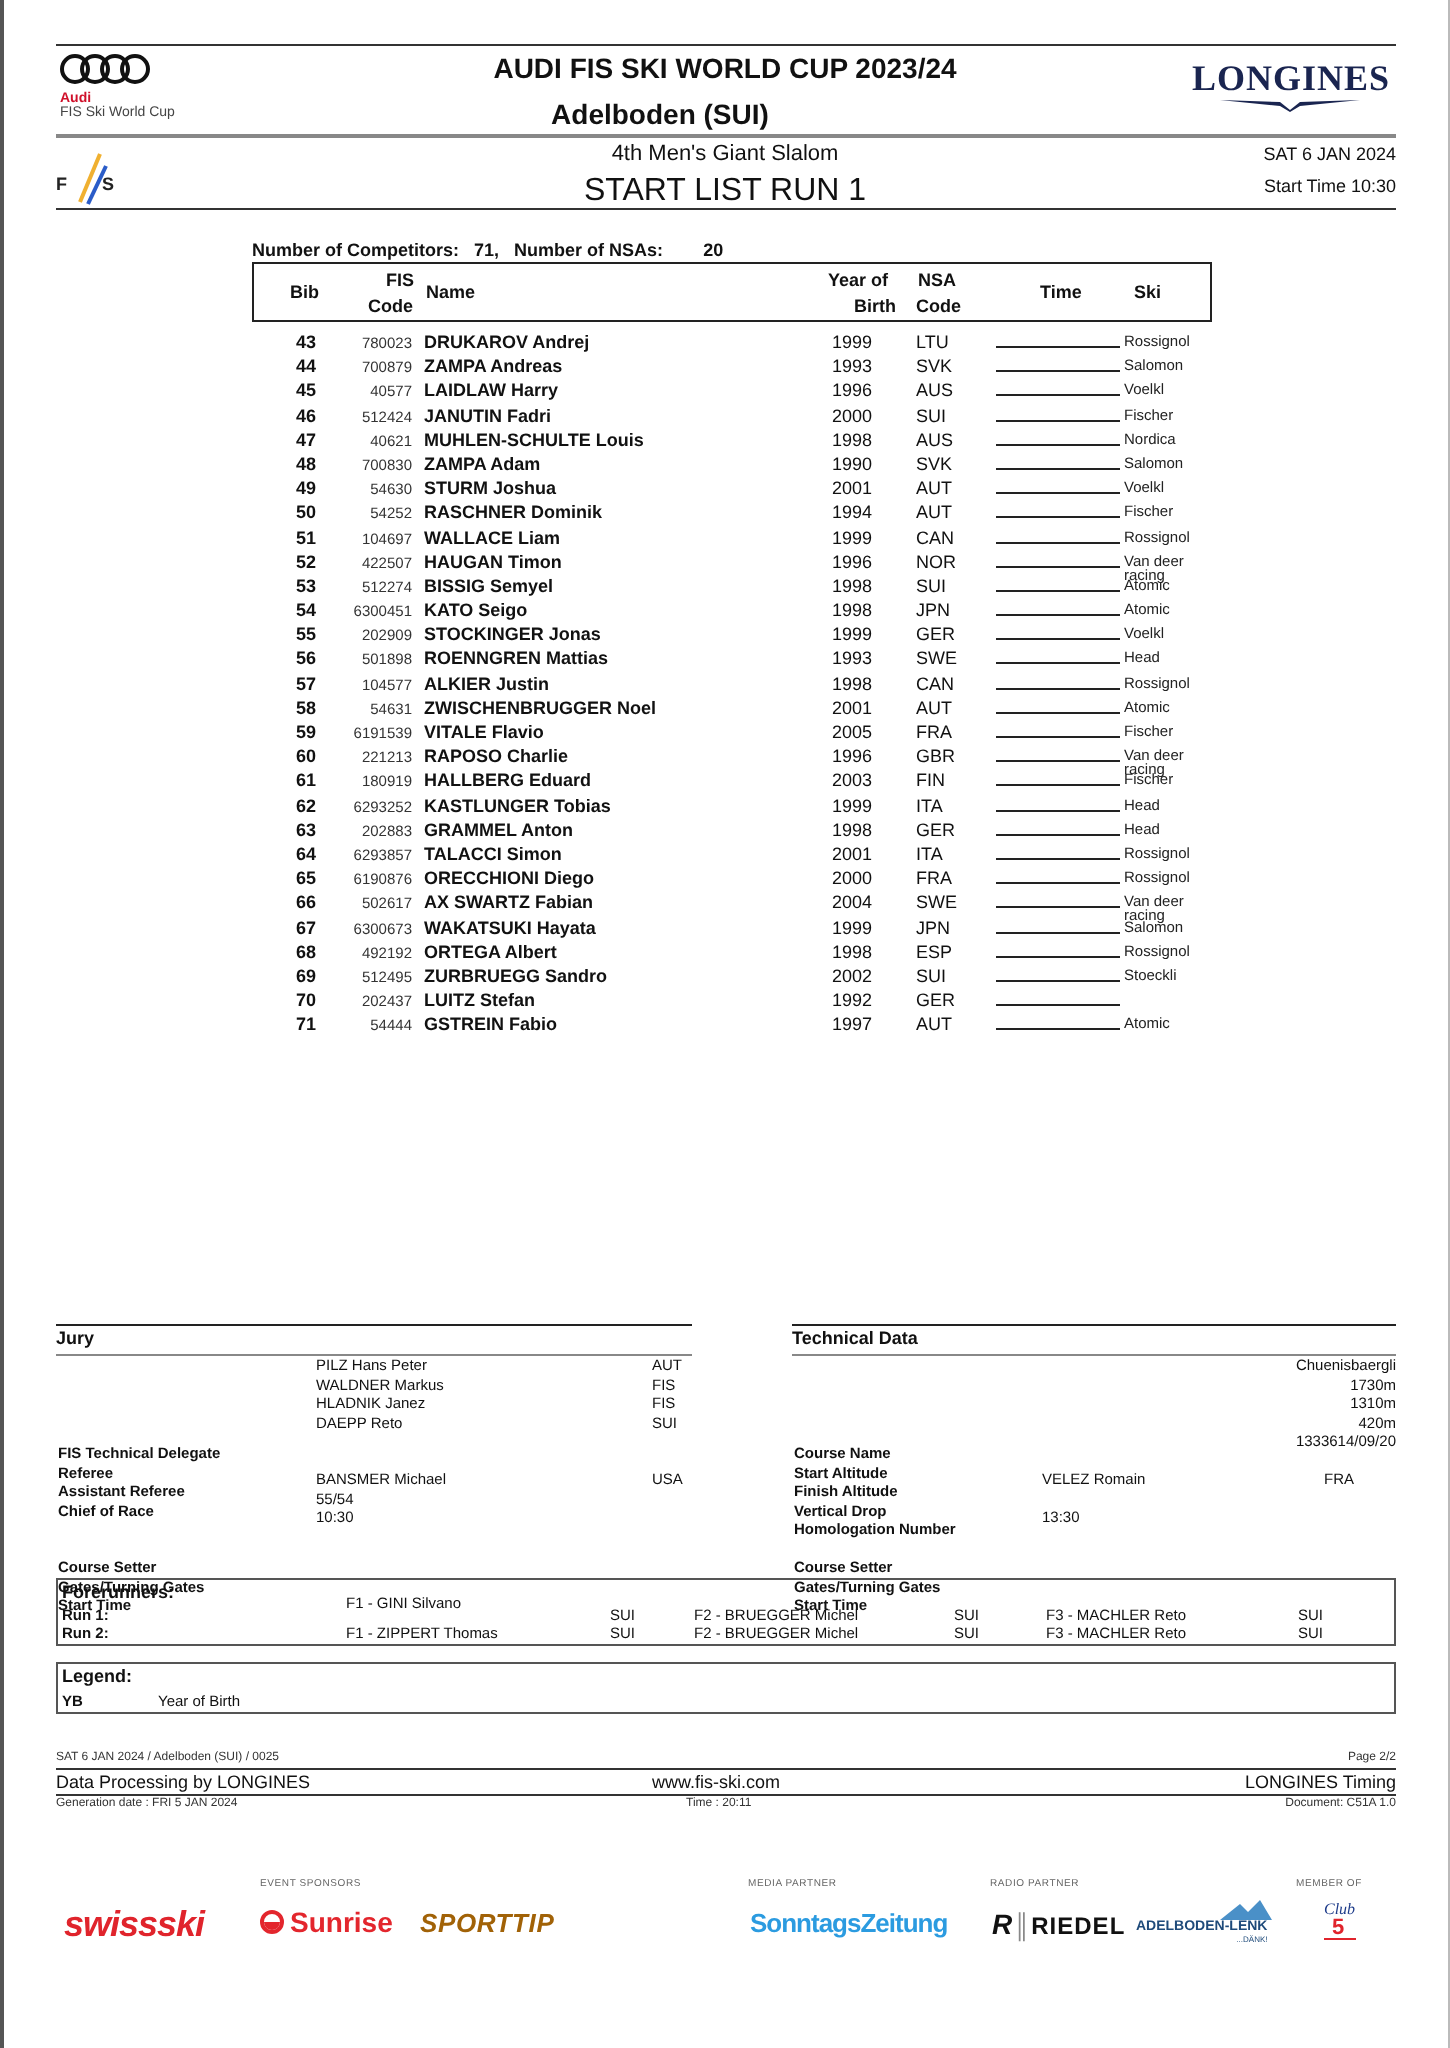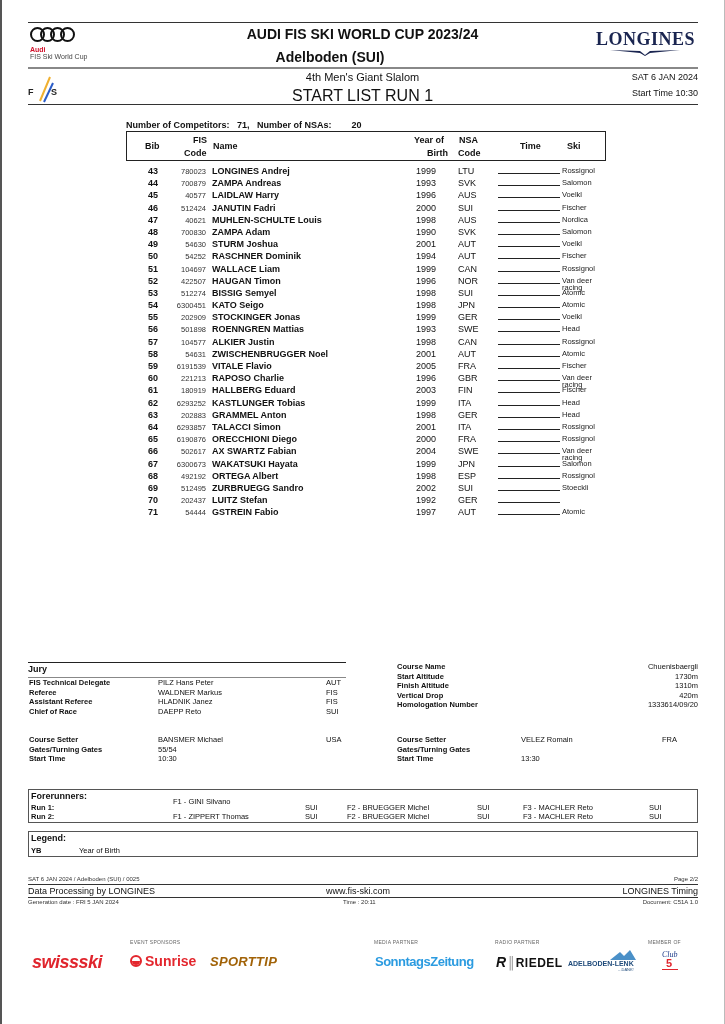--- a/index.html
+++ b/index.html
@@ -49,21 +49,21 @@
   .c-yob { left: 280px; width: 30px; text-align: right; }
   .c-nsa { left: 332px; }
   .c-time { left: 372px; width: 62px; height: 8px; border-bottom: 1px solid #222; }
   .c-ski { left: 436px; font-size: 7.5px; color: #222; top: 1px !important; line-height: 7px; }
 
   
   .sec { position: absolute; font-size: 7.5px; }
   .sec-title { font-size: 9px; font-weight: bold; border-top: 1px solid #222; border-bottom: 1.5px solid #888; padding: 1px 0 0 0; height: 16px; }
   .sec-row { position: relative; height: 9.5px; }
   .sec-row span { position: absolute; top: 0; white-space: nowrap; }
-  .lbl { font-weight: bold; left: 1px; }
+  .lbl { font-weight: bold; left: 1px; margin-top: 44px; }
 
   .jury { left: 28px; top: 662px; width: 318px; }
   .jury .v1 { left: 130px; } .jury .v2 { left: 298px; }
   .tech { left: 396px; top: 662px; width: 302px; }
   .tech .vr { right: 0; }
   .run1 { left: 28px; top: 735px; width: 318px; }
   .run1 .v1 { left: 130px; } .run1 .v2 { left: 298px; }
   .run2 { left: 396px; top: 735px; width: 302px; }
   .run2 .v1 { left: 125px; } .run2 .v2 { left: 266px; }
 
@@ -140,21 +140,21 @@
   <div class="th-nsa1">NSA</div>
   <div class="th-nsa2">Code</div>
   <div class="th-time">Time</div>
   <div class="th-ski">Ski</div>
 </div>
 
 <div class="rows" id="rows">
     <div class="row">
     <span class="c-bib">43</span>
     <span class="c-fis">780023</span>
-    <span class="c-name">LONGINES Andrej</span>
+    <span class="c-name">DRUKAROV Andrej</span>
     <span class="c-yob">1999</span>
     <span class="c-nsa">LTU</span>
     <span class="c-time"></span>
     <span class="c-ski">Rossignol</span>
   </div>
     <div class="row">
     <span class="c-bib">44</span>
     <span class="c-fis">700879</span>
     <span class="c-name">ZAMPA Andreas</span>
     <span class="c-yob">1993</span>
@@ -425,20 +425,21 @@
       <span class="v2">FIS</span>
     </div>
   <div class="sec-row">
       <span class="lbl">Chief of Race</span>
       <span class="v1">DAEPP Reto</span>
       <span class="v2">SUI</span>
     </div>
 </div>
 
 <div class="sec tech">
+  <div class="sec-title">Technical Data</div>
   <div class="sec-row">
       <span class="lbl">Course Name</span>
       <span class="vr">Chuenisbaergli</span>
     </div>
   <div class="sec-row">
       <span class="lbl">Start Altitude</span>
       <span class="vr">1730m</span>
     </div>
   <div class="sec-row">
       <span class="lbl">Finish Altitude</span>

